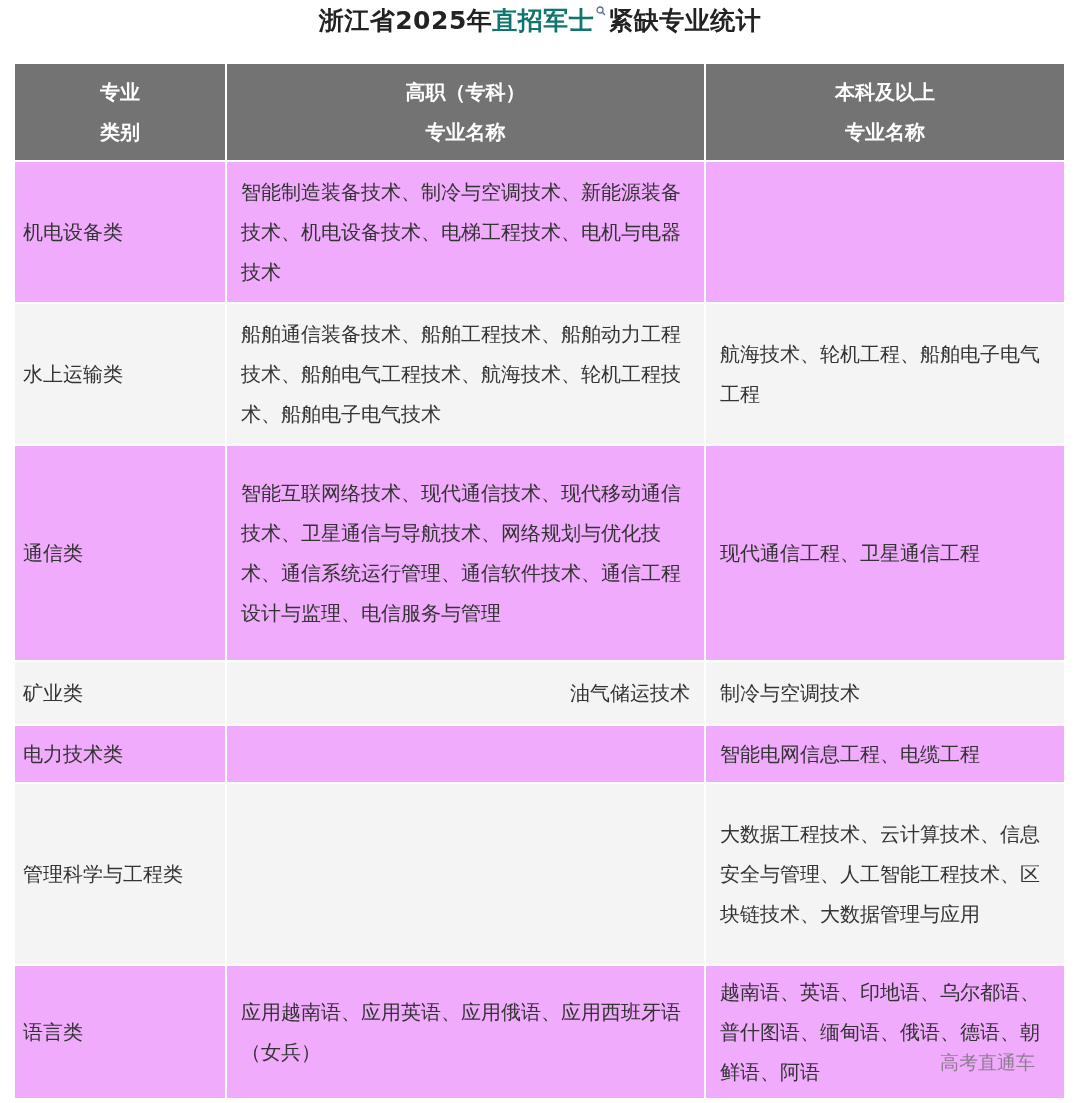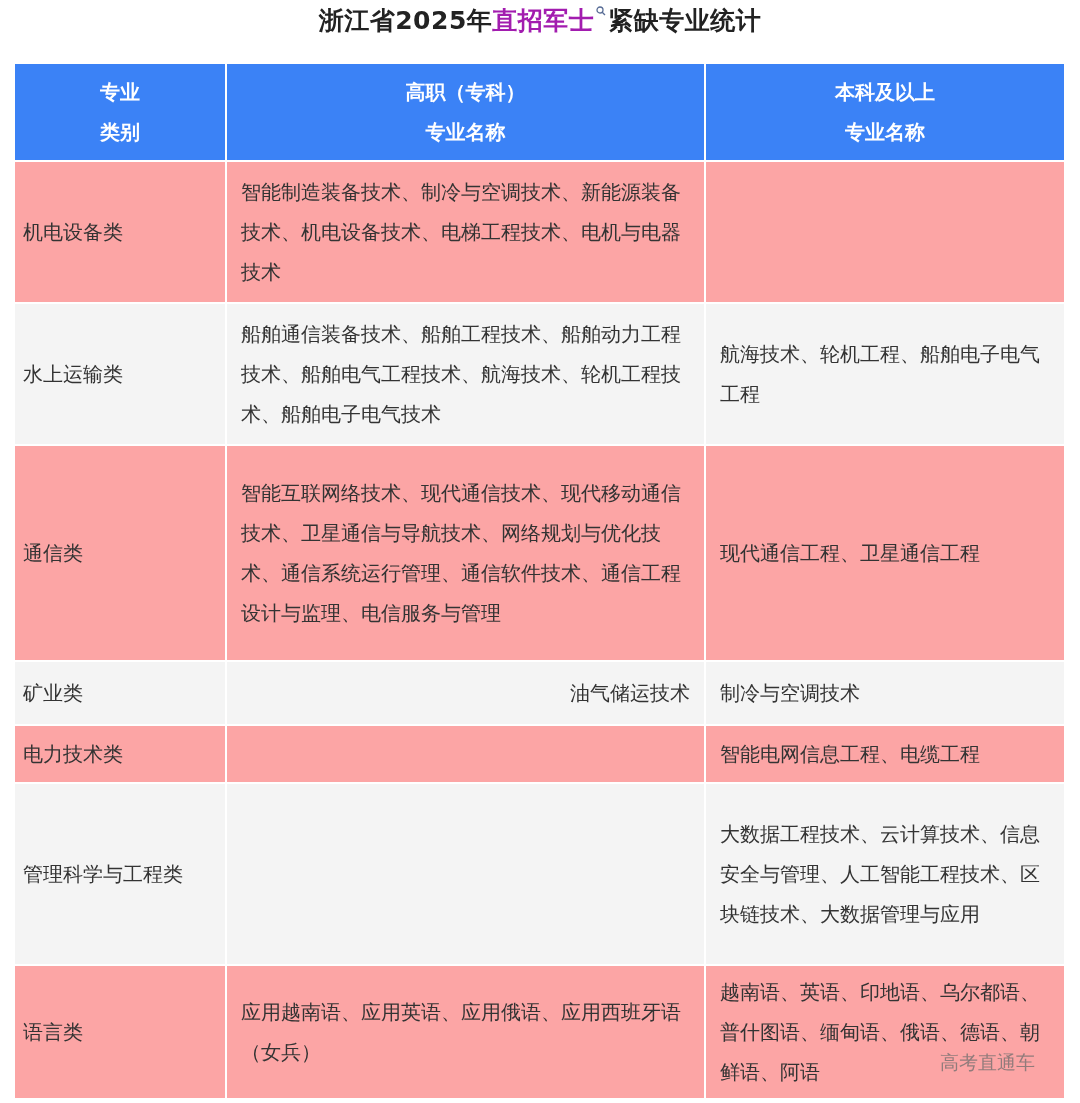--- a/index.html
+++ b/index.html
@@ -1,35 +1,35 @@
 <!DOCTYPE html>
 <html><head>
 <meta charset="utf-8">
 <style>
   html, body { margin: 0; padding: 0; background: #ffffff; }
   body { width: 1080px; height: 1103px; position: relative; overflow: hidden;
          font-family: "DejaVu Sans", "Liberation Sans", sans-serif; color: #333333; }
   .title { position: absolute; top: 4px; left: 0; width: 1080px; text-align: center;
            font-size: 25px; font-weight: bold; color: #222222; line-height: 34px; letter-spacing: 0.5px; }
-  .title .hl { color: #a21caf; }
+  .title .hl { color: #0f766e; }
   .title .search-icon { display: inline-block; position: relative; width: 10px; height: 10px;
            vertical-align: top; margin: 2px 2px 0 2px; }
   .title .search-icon svg { position: absolute; top: 0; left: 0; }
   table.grid { position: absolute; top: 62px; left: 13px; width: 1051px; border-collapse: collapse;
            table-layout: fixed; }
   table.grid col.c1 { width: 212px; }
   table.grid col.c2 { width: 479px; }
   table.grid col.c3 { width: 360px; }
-  table.grid th { background: #3b82f6; color: #ffffff; font-weight: bold; font-size: 20px;
+  table.grid th { background: #737373; color: #ffffff; font-weight: bold; font-size: 20px;
            line-height: 40px; height: 96px; border: 2px solid #ffffff; padding: 0; }
   table.grid th span { display: block; }
   table.grid td { font-size: 20px; line-height: 40px; padding: 0 14px; border: 2px solid #ffffff;
            vertical-align: middle; color: #333333; }
   table.grid td.cat { padding: 0 8px; }
-  table.grid tr.dark td { background: #fca5a5; }
+  table.grid tr.dark td { background: #f0abfc; }
   table.grid tr.light td { background: #f4f4f4; }
   td.center { text-align: right; }
   .watermark { position: absolute; left: 940px; top: 1050px; font-size: 19px; color: rgba(110,110,110,0.75);
            pointer-events: none; }
 </style>
 </head>
 <body>
 
 <div class="title">
   <span>浙江省2025年</span><span class="hl">直招军士</span><span class="search-icon"><svg width="10" height="10" viewBox="0 0 10 10">

